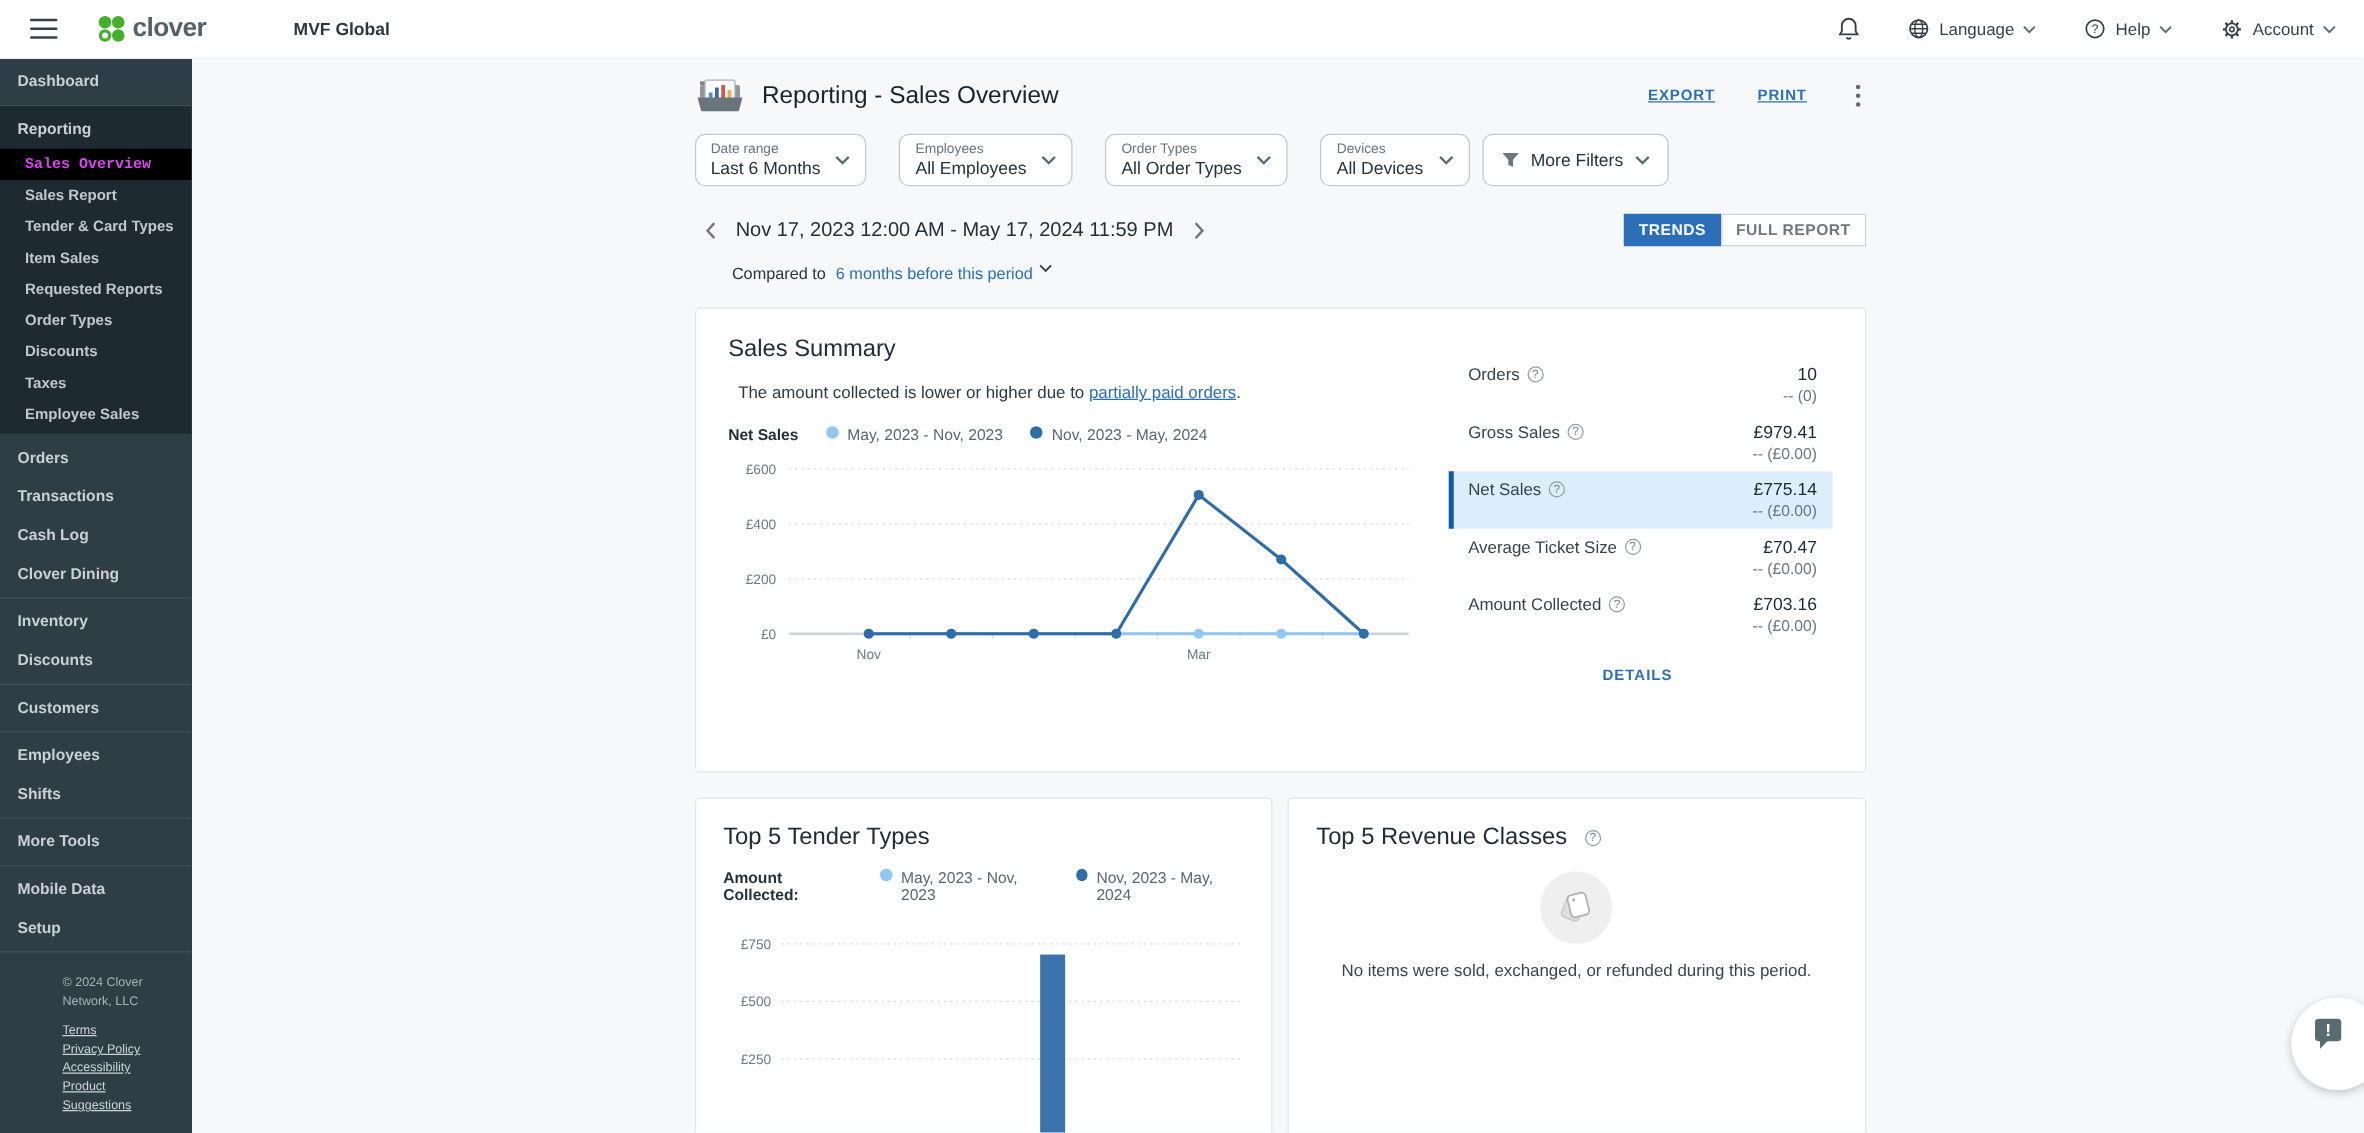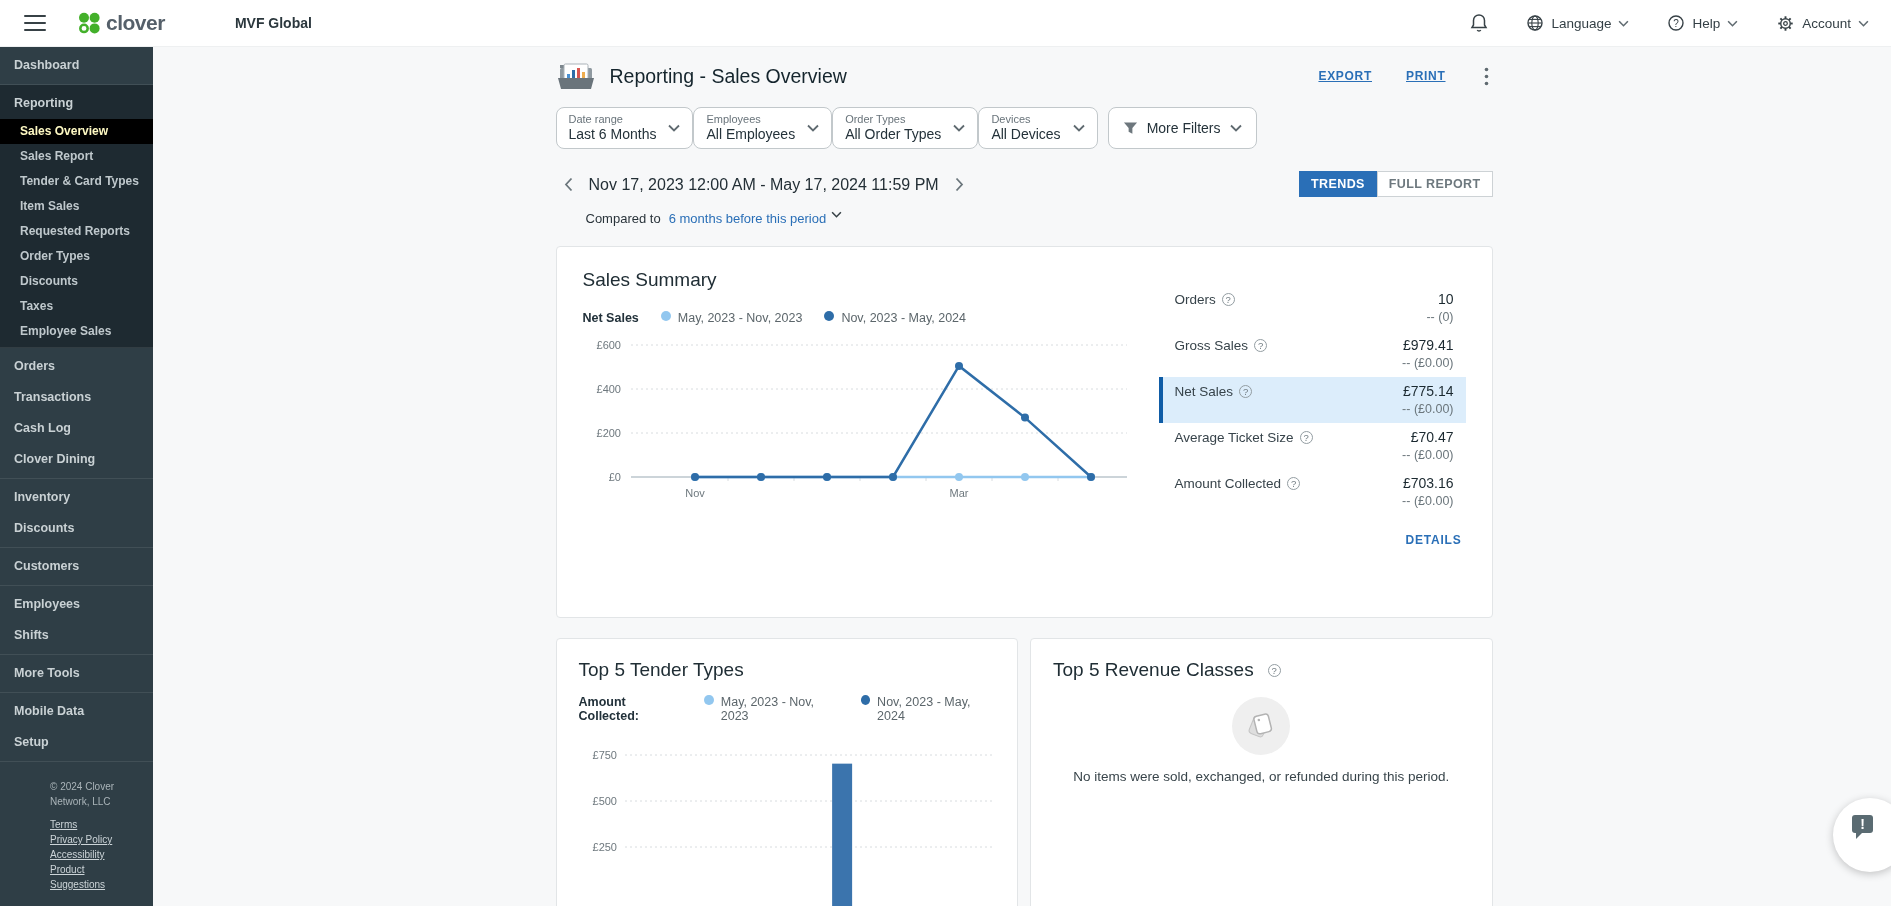--- a/index.html
+++ b/index.html
@@ -25,21 +25,21 @@
   
   .sidebar {
     position:fixed; top:47px; left:0; bottom:0; width:153px;
     background:#2f3e46; display:flex; flex-direction:column; z-index:20;
   }
   .sb-group { border-bottom:1px solid rgba(255,255,255,0.09); padding:3px 0; }
   .sb-group.dark { background:#1e2a31; }
   .sb-item { font-weight:700; color:#c9d1d4; cursor:pointer; line-height:15px; }
   .sb-item.lvl1 { font-size:12.5px; padding:8px 10px 8px 14px; }
   .sb-item.lvl2 { font-size:12px; padding:5px 10px 5px 20px; color:#bfc8cc; }
-  .sb-item.selected { background:#000; color:#fef9c3; }
+  .sb-item.selected { background:#000; color:#d946ef;font-family:Liberation Mono, monospace; }
   .sb-footer { margin-top:auto; padding:10px 10px 14px 14px; font-size:10px; color:#aab4b9; line-height:1.5;margin-left:36px; }
   .sb-footer .copy { margin-bottom:8px; }
   .sb-links span { text-decoration:underline; color:#ccd4d8; margin-right:6px; cursor:pointer; display:inline-block; }
   
   .main { position:absolute; top:47px; left:157px; width:1734px; }
   .content { width:937px; margin:0 auto; }
   .page-header { display:flex; align-items:center; margin-top:13px; }
   .page-title { font-size:19.5px; font-weight:500; color:#15252d; margin-left:14px; }
   .header-actions { margin-left:auto; display:flex; align-items:center; gap:34px; }
   .text-btn { font-size:12px; font-weight:700; letter-spacing:0.7px; color:#2a6fb7; cursor:pointer;text-decoration:underline; }
@@ -75,21 +75,21 @@
   .ss-chart { margin-top:6px; }
   
   .ss-right { flex:1; margin-left:16px; padding-top:16px; }
   .metric { border-left:4px solid transparent; padding:6px 12px 7px 12px; cursor:pointer; }
   .metric.hl { background:#dcedfb; border-left-color:#0f5ca6; }
   .m-top { display:flex; justify-content:space-between; align-items:center; }
   .m-label { font-size:13.5px; color:#37434a; display:flex; align-items:center; }
   .m-value { font-size:14px; font-weight:400; color:#1b2930; }
   .m-sub { text-align:right; font-size:12.5px; color:#6b767c; margin-top:3px; }
   .qicon { display:inline-flex; width:13px; height:13px; border:1px solid #939da2; border-radius:50%; font-size:9.5px; color:#717c82; align-items:center; justify-content:center; margin-left:6px; cursor:pointer; flex:0 0 auto; }
-  .details-btn { text-align:right; margin-top:18px; font-size:12px; font-weight:700; letter-spacing:0.8px; color:#2a6fb7; cursor:pointer; padding-right:4px; }
+  .details-btn { text-align:center; margin-top:18px; font-size:12px; font-weight:700; letter-spacing:0.8px; color:#2a6fb7; cursor:pointer; padding-right:4px; }
   
   .bottom-row { display:flex; gap:12px; margin-top:20px; }
   .bottom-card { flex:1; padding:20px 22px; height:320px; overflow:hidden; }
   .tt-legend { margin-top:14px; display:flex; align-items:center; gap:20px; }
   .tt-chart { margin-top:12px; }
   .empty-state { text-align:center; }
   .empty-circle { width:58px; height:58px; border-radius:50%; background:#efefef; margin:16px auto 14px auto; display:flex; align-items:center; justify-content:center; }
   .empty-msg { font-size:13.5px; color:#39454b; }
   
   .feedback-btn { position:fixed; right:-16px; bottom:34px; width:74px; height:74px; border-radius:50%; background:#fff; box-shadow:0 2px 8px rgba(0,0,0,0.22); cursor:pointer; z-index:40; }
@@ -237,21 +237,21 @@
           <svg width="5" height="19" viewBox="0 0 5 19">
               <circle cx="2.5" cy="2.5" r="1.8" fill="#5f6a70"></circle>
               <circle cx="2.5" cy="9.5" r="1.8" fill="#5f6a70"></circle>
               <circle cx="2.5" cy="16.5" r="1.8" fill="#5f6a70"></circle>
             </svg>
         </div>
       </div>
     </div>
 
     <div class="filters">
-      <div id="filter-dropdowns" style="display:flex; gap:0;">
+      <div id="filter-dropdowns" style="display:flex; gap:26px;">
           <div class="filter-box">
             <div class="filter-text">
               <div class="f-label">Date range</div>
               <div class="f-value">Last 6 Months</div>
             </div>
             <svg class="chev" width="12" height="8" viewBox="0 0 12 8">
               <path d="M1 1.5 L6 6.5 L11 1.5" fill="none" stroke="#5f6a70" stroke-width="1.8"></path>
             </svg>
           </div>
           <div class="filter-box">
@@ -319,20 +319,23 @@
         <span>6 months before this period</span>
         <svg width="11" height="7" viewBox="0 0 12 8">
             <path d="M1 1.5 L6 6.5 L11 1.5" fill="none" stroke="#374146" stroke-width="1.8"></path>
           </svg>
       </span>
     </div>
 
     <div class="card sales-card">
       <div class="ss-left">
         <div class="card-title">Sales Summary</div>
+        <div class="ss-note">
+          <span>The amount collected is lower or higher due to </span><a>partially paid orders</a><span>.</span>
+        </div>
         <div class="legend-row">
           <span class="legend-title">Net Sales</span>
           <div id="ss-legend" style="display:flex; gap:22px;">
               <div class="legend-item">
                 <span class="legend-dot" style="background:#92c7ef"></span>
                 <span>May, 2023 - Nov, 2023</span>
               </div>
               <div class="legend-item">
                 <span class="legend-dot" style="background:#2e6da8"></span>
                 <span>Nov, 2023 - May, 2024</span>

